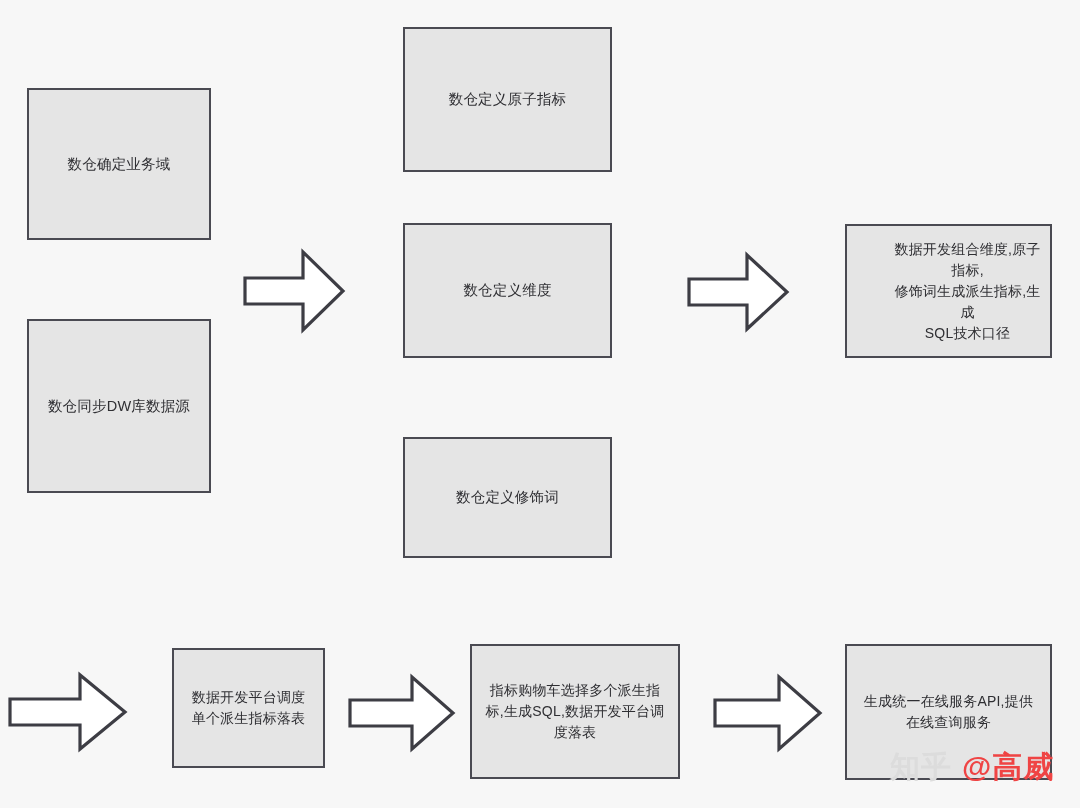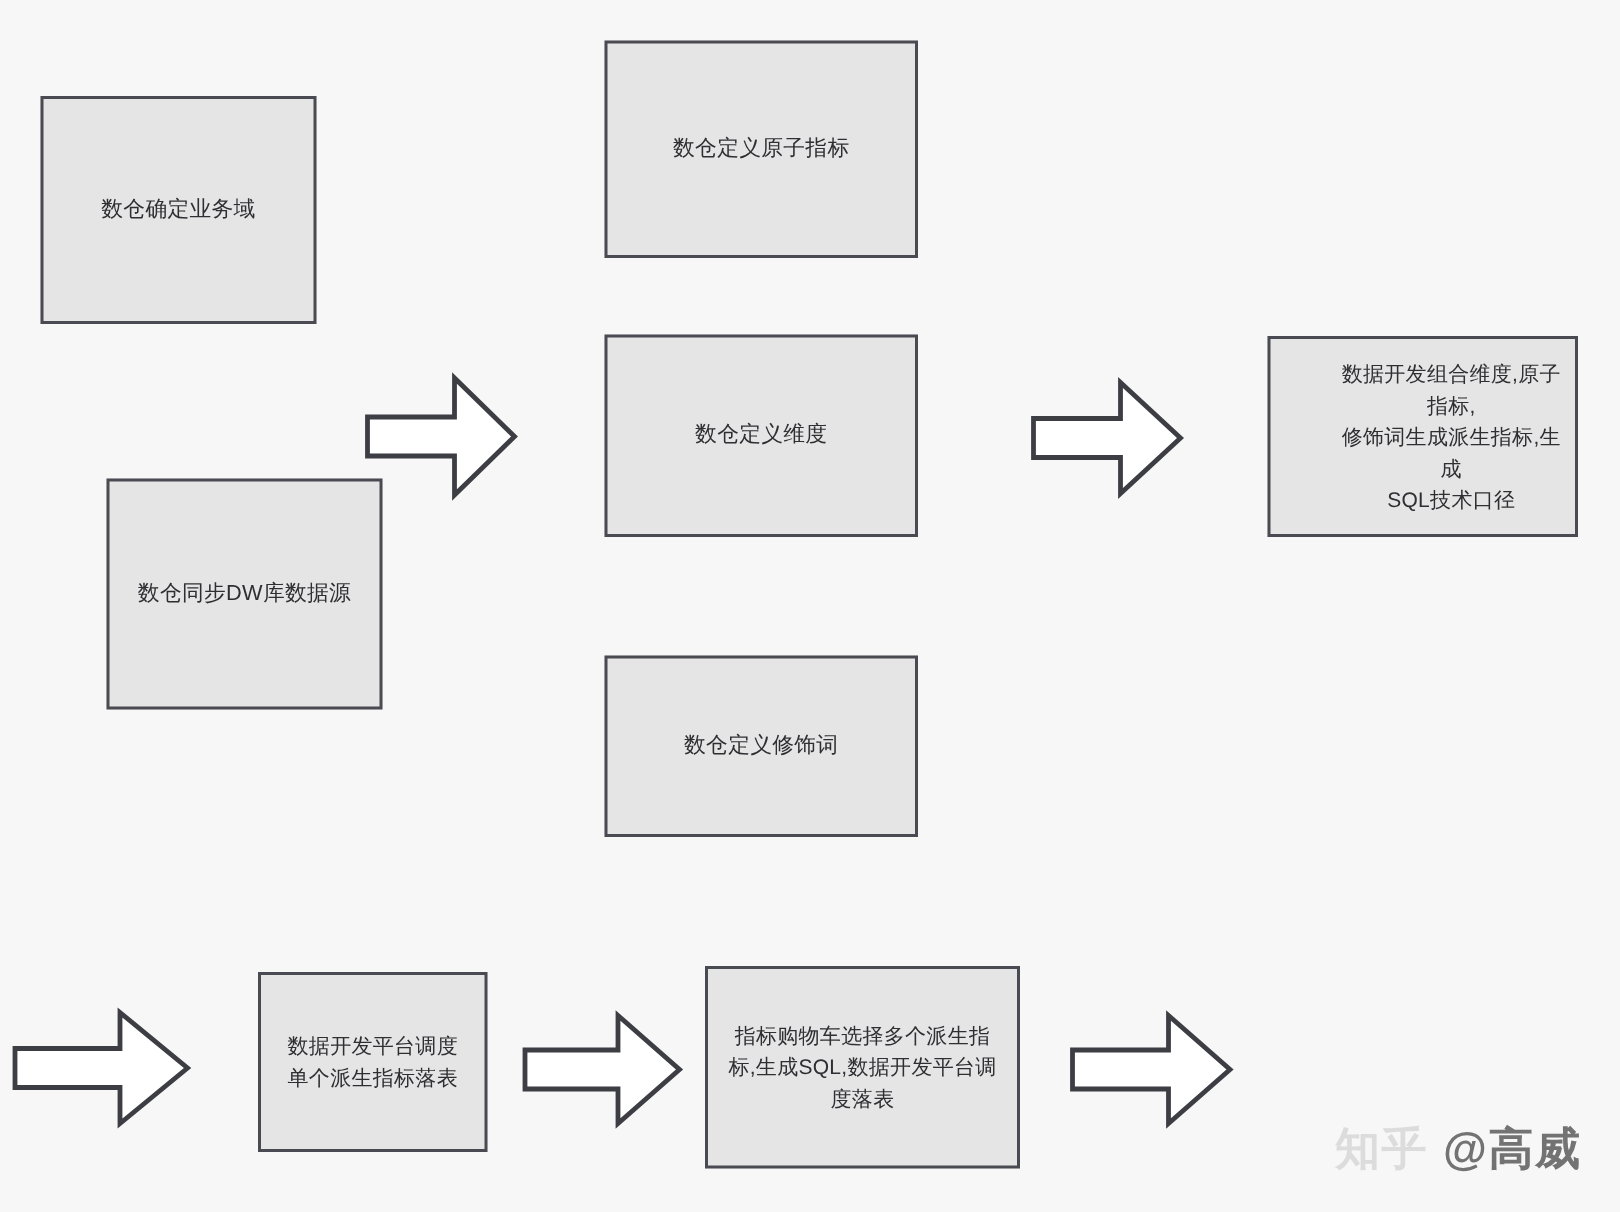--- a/index.html
+++ b/index.html
@@ -70,32 +70,32 @@
     color: #d7d7d7;
     font-size: 30px;
     line-height: 1;
     font-weight: 600;
     letter-spacing: 1px;
     user-select: none;
     pointer-events: none;
     white-space: nowrap;
   }
   .watermark .wm-brand { color: #dcdcdc; margin-left: 18px; }
-  .watermark .wm-handle { color: #737373; }
+  .watermark .wm-handle { color: #ef4444; }
 </style>
 </head>
 <body>
 
 <div id="canvas">
 
-  <div class="node" style="left:27px; top:64px; width:184px; height:152px;">
+  <div class="node" style="left:27px; top:88px; width:184px; height:152px;">
     <div class="node-label">数仓确定业务域</div>
   </div>
 
-  <div class="node" style="left:27px; top:319px; width:184px; height:154px;margin-left:44px;">
+  <div class="node" style="left:27px; top:319px; width:184px; height:174px;">
     <div class="node-label">数仓同步DW库数据源</div>
   </div>
 
   <div class="arrow" style="left:243px; top:249px; width:102px; height:84px;">
     <svg viewBox="0 0 102 84" preserveAspectRatio="none">
       <polygon points="2,29 60,29 60,3 100,42 60,81 60,55 2,55"></polygon>
     </svg>
   </div>
 
   <div class="node" style="left:403px; top:27px; width:209px; height:145px;">
@@ -144,19 +144,23 @@
 标,生成SQL,数据开发平台调
 度落表</div>
   </div>
 
   <div class="arrow" style="left:713px; top:674px; width:110px; height:78px;">
     <svg viewBox="0 0 110 78" preserveAspectRatio="none">
       <polygon points="2,26 66,26 66,3 107,39 66,75 66,52 2,52"></polygon>
     </svg>
   </div>
 
+  <div class="node" style="left:845px; top:644px; width:207px; height:136px;">
+    <div class="node-label tight">生成统一在线服务API,提供
+在线查询服务</div>
+  </div>
 
   <div class="watermark" style="left:872px; top:752px;">
     <span class="wm-brand">知乎</span>
     <span class="wm-handle">@高威</span>
   </div>
 
 </div>
 
 </body></html>

